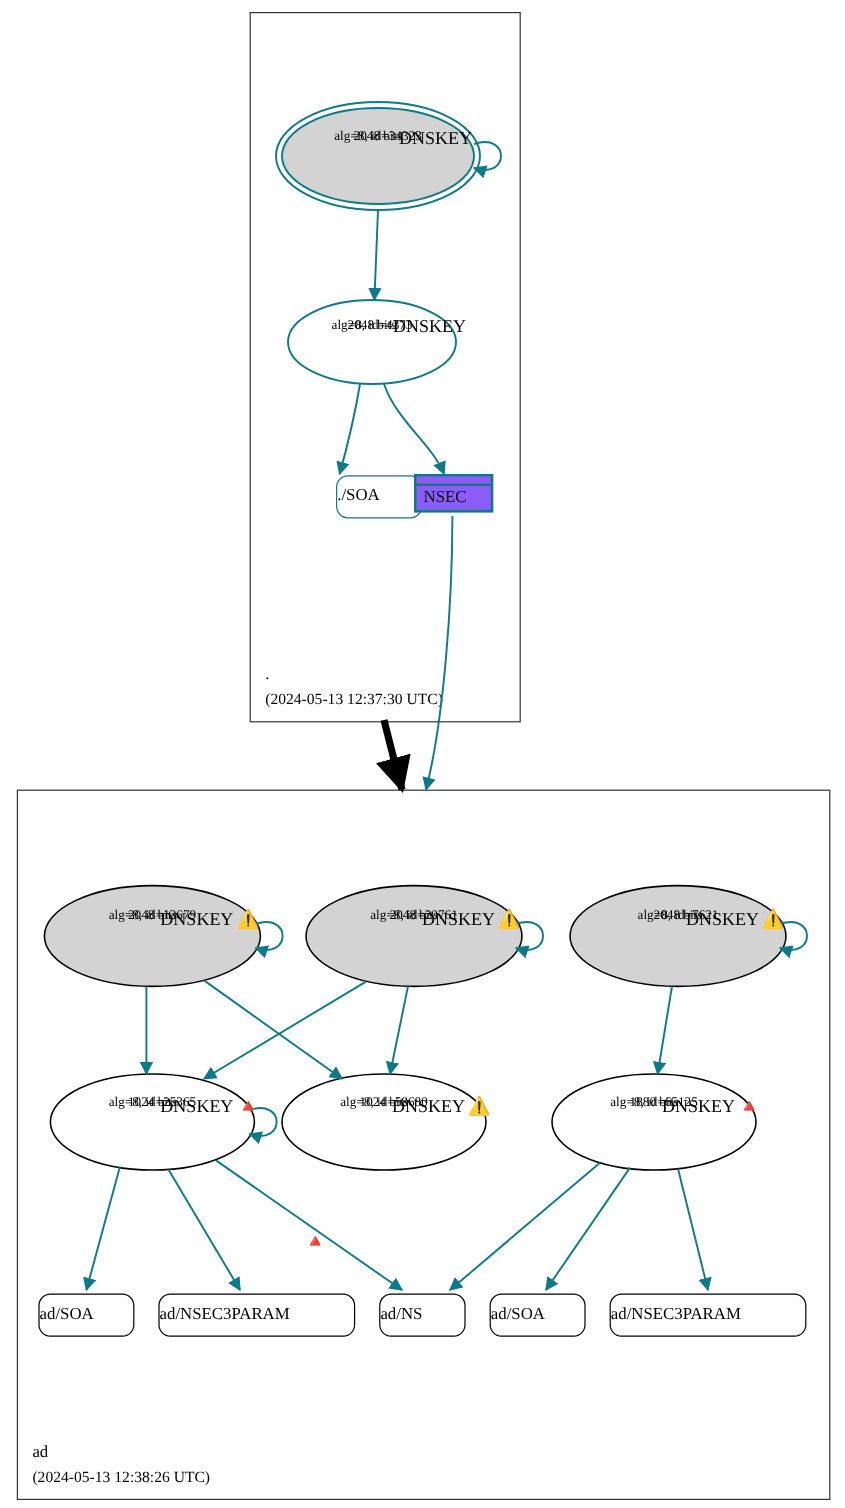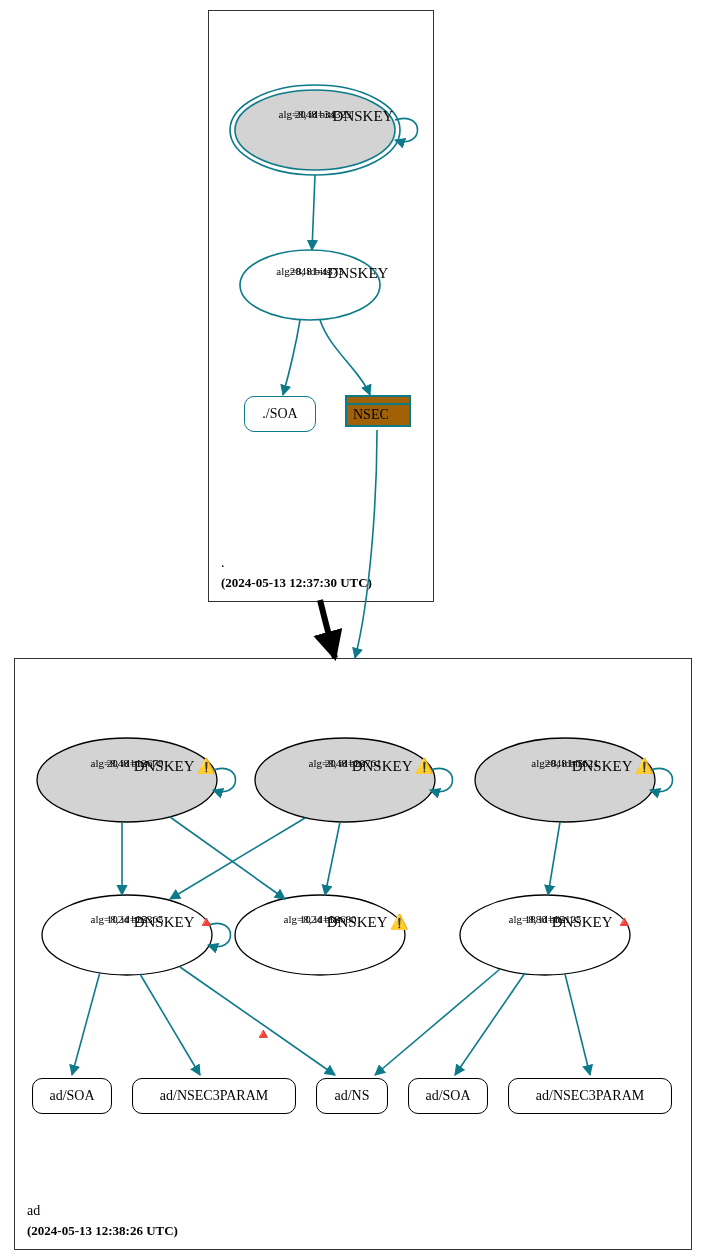--- a/index.html
+++ b/index.html
@@ -18,21 +18,20 @@
   }
   .zone-label {
     position: absolute;
     font-size: 14px;
     color: #000;
   }
   .zone-timestamp {
     position: absolute;
     font-size: 13px;
     color: #000;
-    font-weight: bold;
   }
   .node-ellipse {
     position: absolute;
   }
   .node-text {
     position: absolute;
     text-align: center;
     width: 100%;
   }
   .dnskey-title {
@@ -43,37 +42,36 @@
     font-size: 11px;
     line-height: 1.2;
   }
   .rrset-box {
     position: absolute;
     border: 1.5px solid #0d7a8a;
     border-radius: 10px;
     background: white;
     display: flex;
     align-items: center;
-    justify-content: center;
-    font-size: 14px;
+    font-size: 14px;
+    margin-left: 36px;
   }
   .rrset-box-black {
     position: absolute;
     border: 1.5px solid #000;
     border-radius: 10px;
     background: white;
     display: flex;
     align-items: center;
-    justify-content: center;
     font-size: 14px;
   }
   .nsec-box {
     position: absolute;
     border: 2px solid #0d7a8a;
-    background: #a16207;
+    background: #8b5cf6;
     font-size: 14px;
   }
   .nsec-header {
     border-bottom: 2px solid #0d7a8a;
     height: 6px;
   }
   .nsec-label {
     padding: 2px 6px;
   }
   svg {

